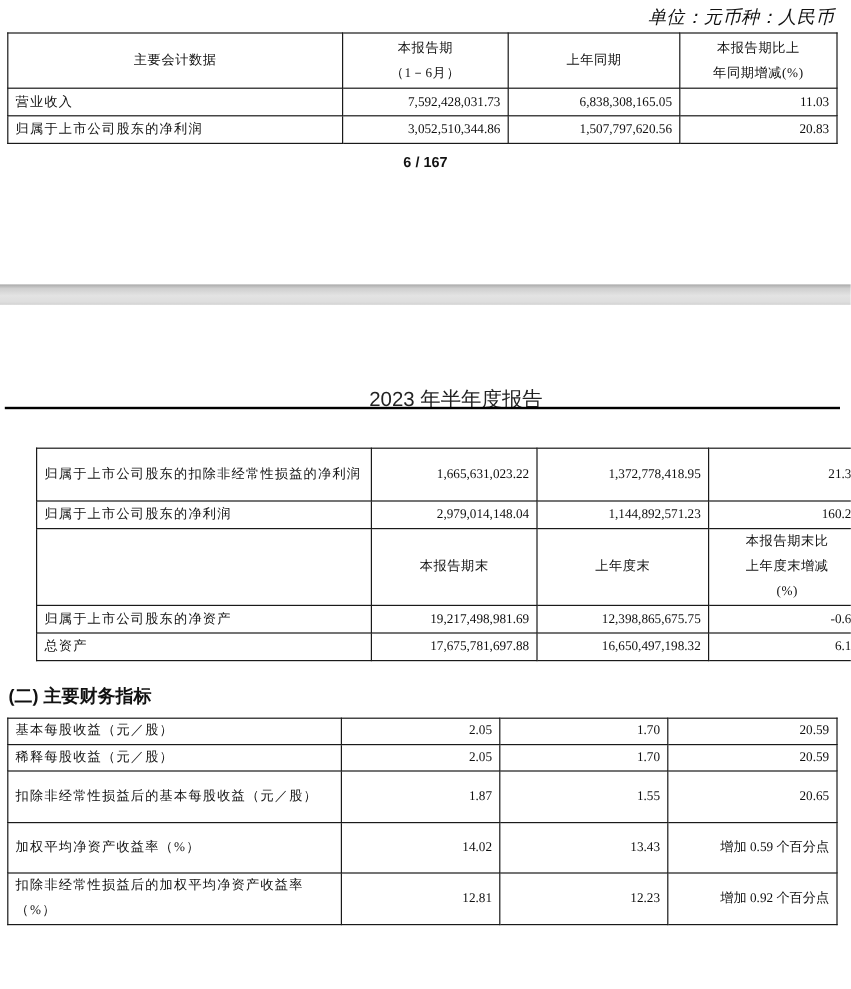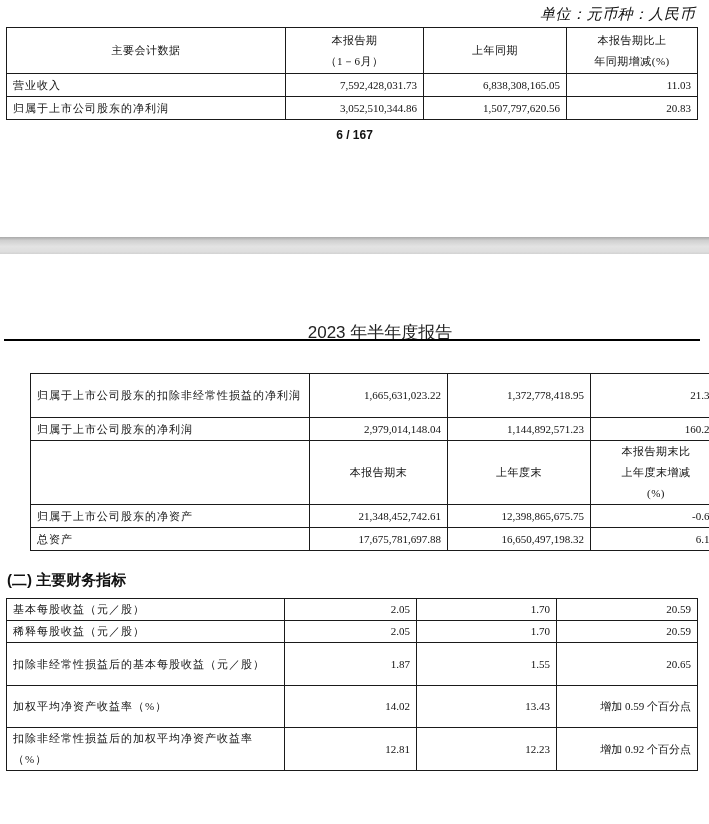--- a/index.html
+++ b/index.html
@@ -146,21 +146,21 @@
     <td class="num">160.20</td>
   </tr>
   <tr style="height:63px">
     <td class="lbl"></td>
     <td class="hd">本报告期末</td>
     <td class="hd">上年度末</td>
     <td class="hd"><span>本报告期末比</span><br><span>上年度末增减</span><br><span>(%)</span></td>
   </tr>
   <tr style="height:23px">
     <td class="lbl">归属于上市公司股东的净资产</td>
-    <td class="num">21,348,452,742.61</td>
+    <td class="num">19,217,498,981.69</td>
     <td class="num">12,398,865,675.75</td>
     <td class="num">-0.68</td>
   </tr>
   <tr style="height:23px">
     <td class="lbl">总资产</td>
     <td class="num">17,675,781,697.88</td>
     <td class="num">16,650,497,198.32</td>
     <td class="num">6.16</td>
   </tr>
 </tbody>

